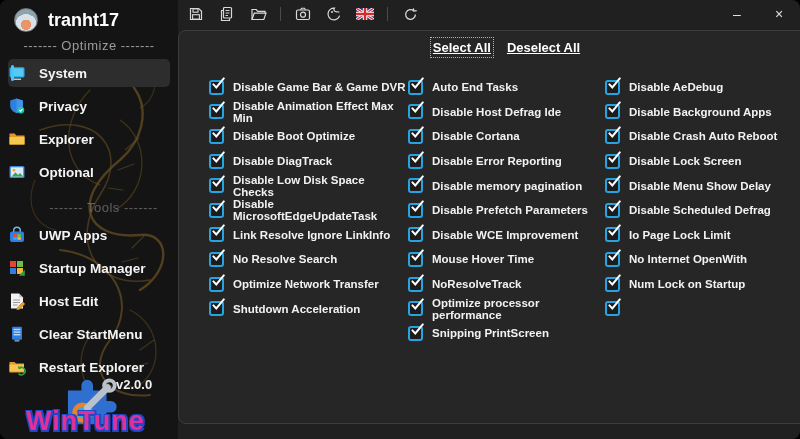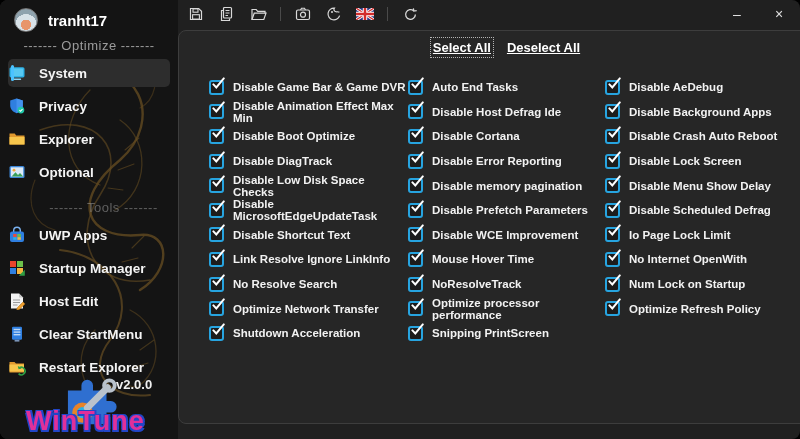--- a/index.html
+++ b/index.html
@@ -5,21 +5,21 @@
   html,body{margin:0;padding:0;background:#000;}
   .window{position:relative;width:800px;height:439px;background:#202020;overflow:hidden;
           font-family:"Liberation Sans",sans-serif;color:#ececec;border-radius:8px;}
 
   
   .sidebar{position:absolute;left:0;top:0;width:178px;height:100%;background:#141414;overflow:hidden;}
   .dragon{position:absolute;inset:0;pointer-events:none;opacity:.8;}
   .user-row{position:relative;display:flex;align-items:center;gap:10px;padding:8px 0 0 14px;}
   .avatar{width:22px;height:22px;border-radius:50%;flex:none;border:1px solid #777;
           background:radial-gradient(circle at 50% 72%, #e8956a 0 26%, #d8e2e8 27% 55%, #8fa3ae 56%);}
-  .username{font-size:15px;font-weight:bold;color:#fff;}
+  .username{font-size:18px;font-weight:bold;color:#fff;}
   nav{position:relative;display:block;margin-top:4px;}
   .divider-label{color:#9c9c9c;font-size:13px;text-align:center;margin:6px 0 6px;letter-spacing:.5px;}
   .divider-label.faint{opacity:.55;margin-top:14px;padding-left:29px;}
   .nav-item{position:relative;display:flex;align-items:center;gap:13px;height:28px;margin:0 8px 5px;
             border-radius:5px;font-size:13.5px;font-weight:600;color:#f4f4f4;cursor:default;}
   .nav-item.selected{background:#2d2d2d;}
   .nav-item.selected::before{content:"";position:absolute;left:3px;top:6px;width:3px;height:16px;
             border-radius:2px;background:#4cc2ff;}
   .nav-icon{width:18px;height:18px;flex:none;display:inline-flex;}
   .footer{position:absolute;left:0;bottom:0;width:178px;height:80px;}
@@ -308,28 +308,20 @@
               </svg>
             </span>
             <span>Disable MicrosoftEdgeUpdateTask</span>
           </label>
           <label class="tweak">
             <span class="checkbox">
               <svg viewBox="0 0 14 14" width="14" height="14">
                 <path d="M2.4 7.4l2.9 3L12.8 1.4" fill="none" stroke="#fff" stroke-width="2" stroke-linecap="round"></path>
               </svg>
             </span>
-            <span>Disable Shortcut Text</span>
-          </label>
-          <label class="tweak">
-            <span class="checkbox">
-              <svg viewBox="0 0 14 14" width="14" height="14">
-                <path d="M2.4 7.4l2.9 3L12.8 1.4" fill="none" stroke="#fff" stroke-width="2" stroke-linecap="round"></path>
-              </svg>
-            </span>
             <span>Link Resolve Ignore LinkInfo</span>
           </label>
           <label class="tweak">
             <span class="checkbox">
               <svg viewBox="0 0 14 14" width="14" height="14">
                 <path d="M2.4 7.4l2.9 3L12.8 1.4" fill="none" stroke="#fff" stroke-width="2" stroke-linecap="round"></path>
               </svg>
             </span>
             <span>No Resolve Search</span>
           </label>
@@ -512,19 +504,18 @@
               </svg>
             </span>
             <span>Num Lock on Startup</span>
           </label>
           <label class="tweak">
             <span class="checkbox">
               <svg viewBox="0 0 14 14" width="14" height="14">
                 <path d="M2.4 7.4l2.9 3L12.8 1.4" fill="none" stroke="#fff" stroke-width="2" stroke-linecap="round"></path>
               </svg>
             </span>
-            <span>Optimize Refresh Policy</span>
           </label>
         </div>
       </div>
   </main>
 
 </div>
 
 </body></html>

